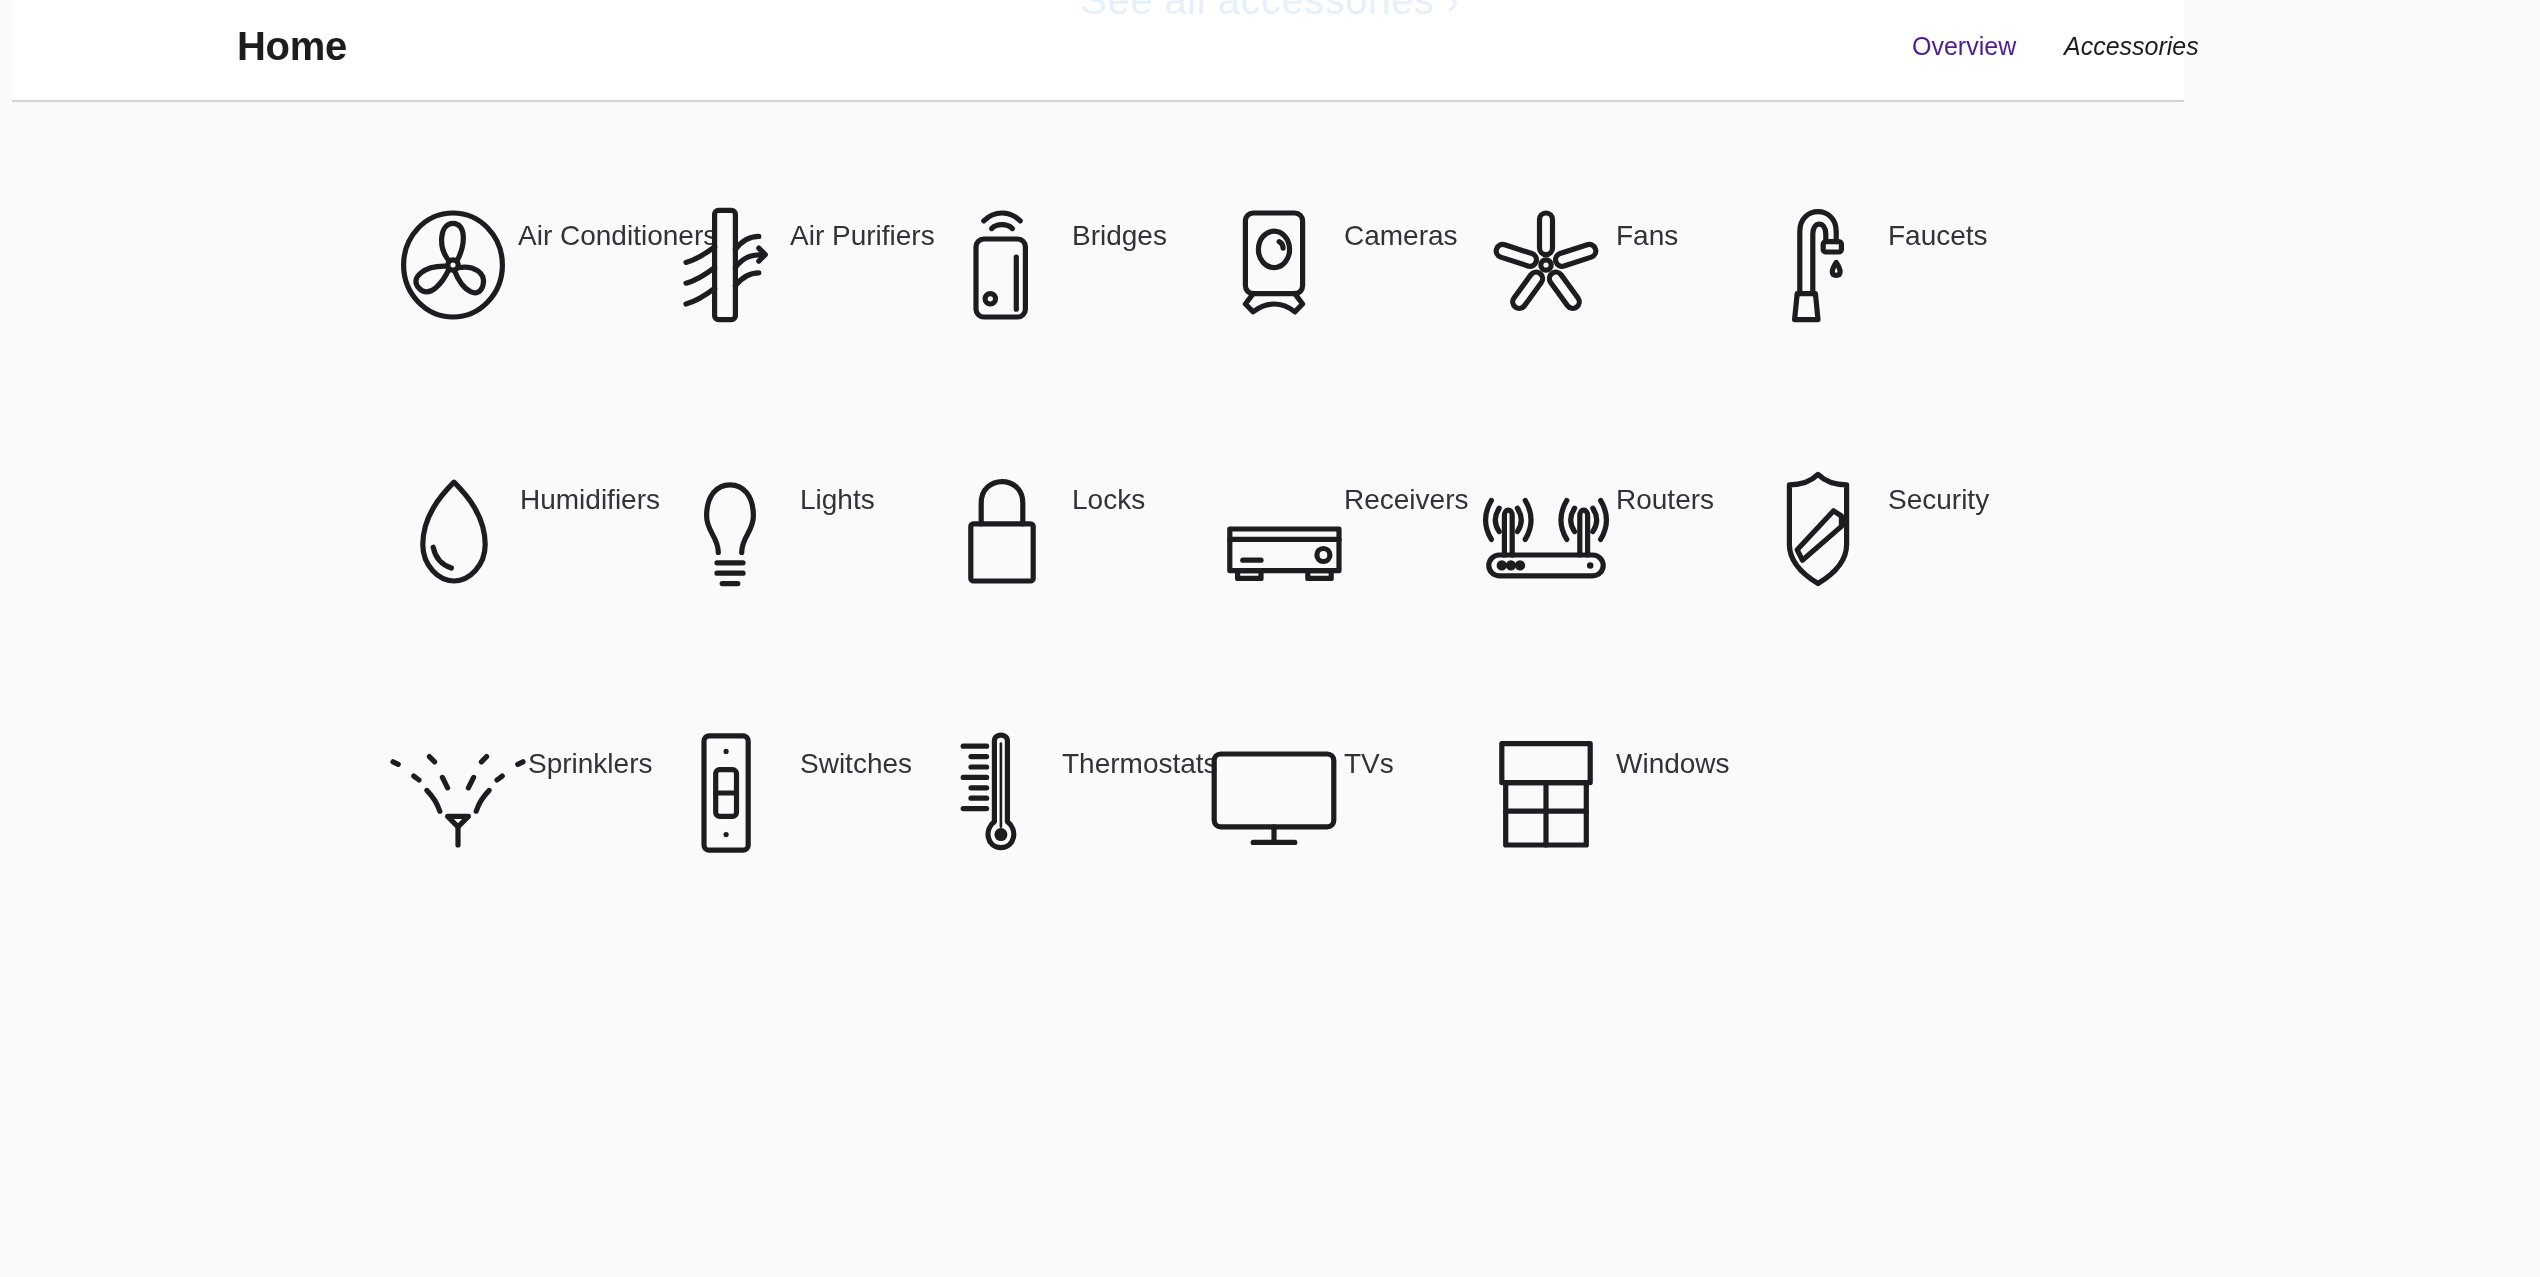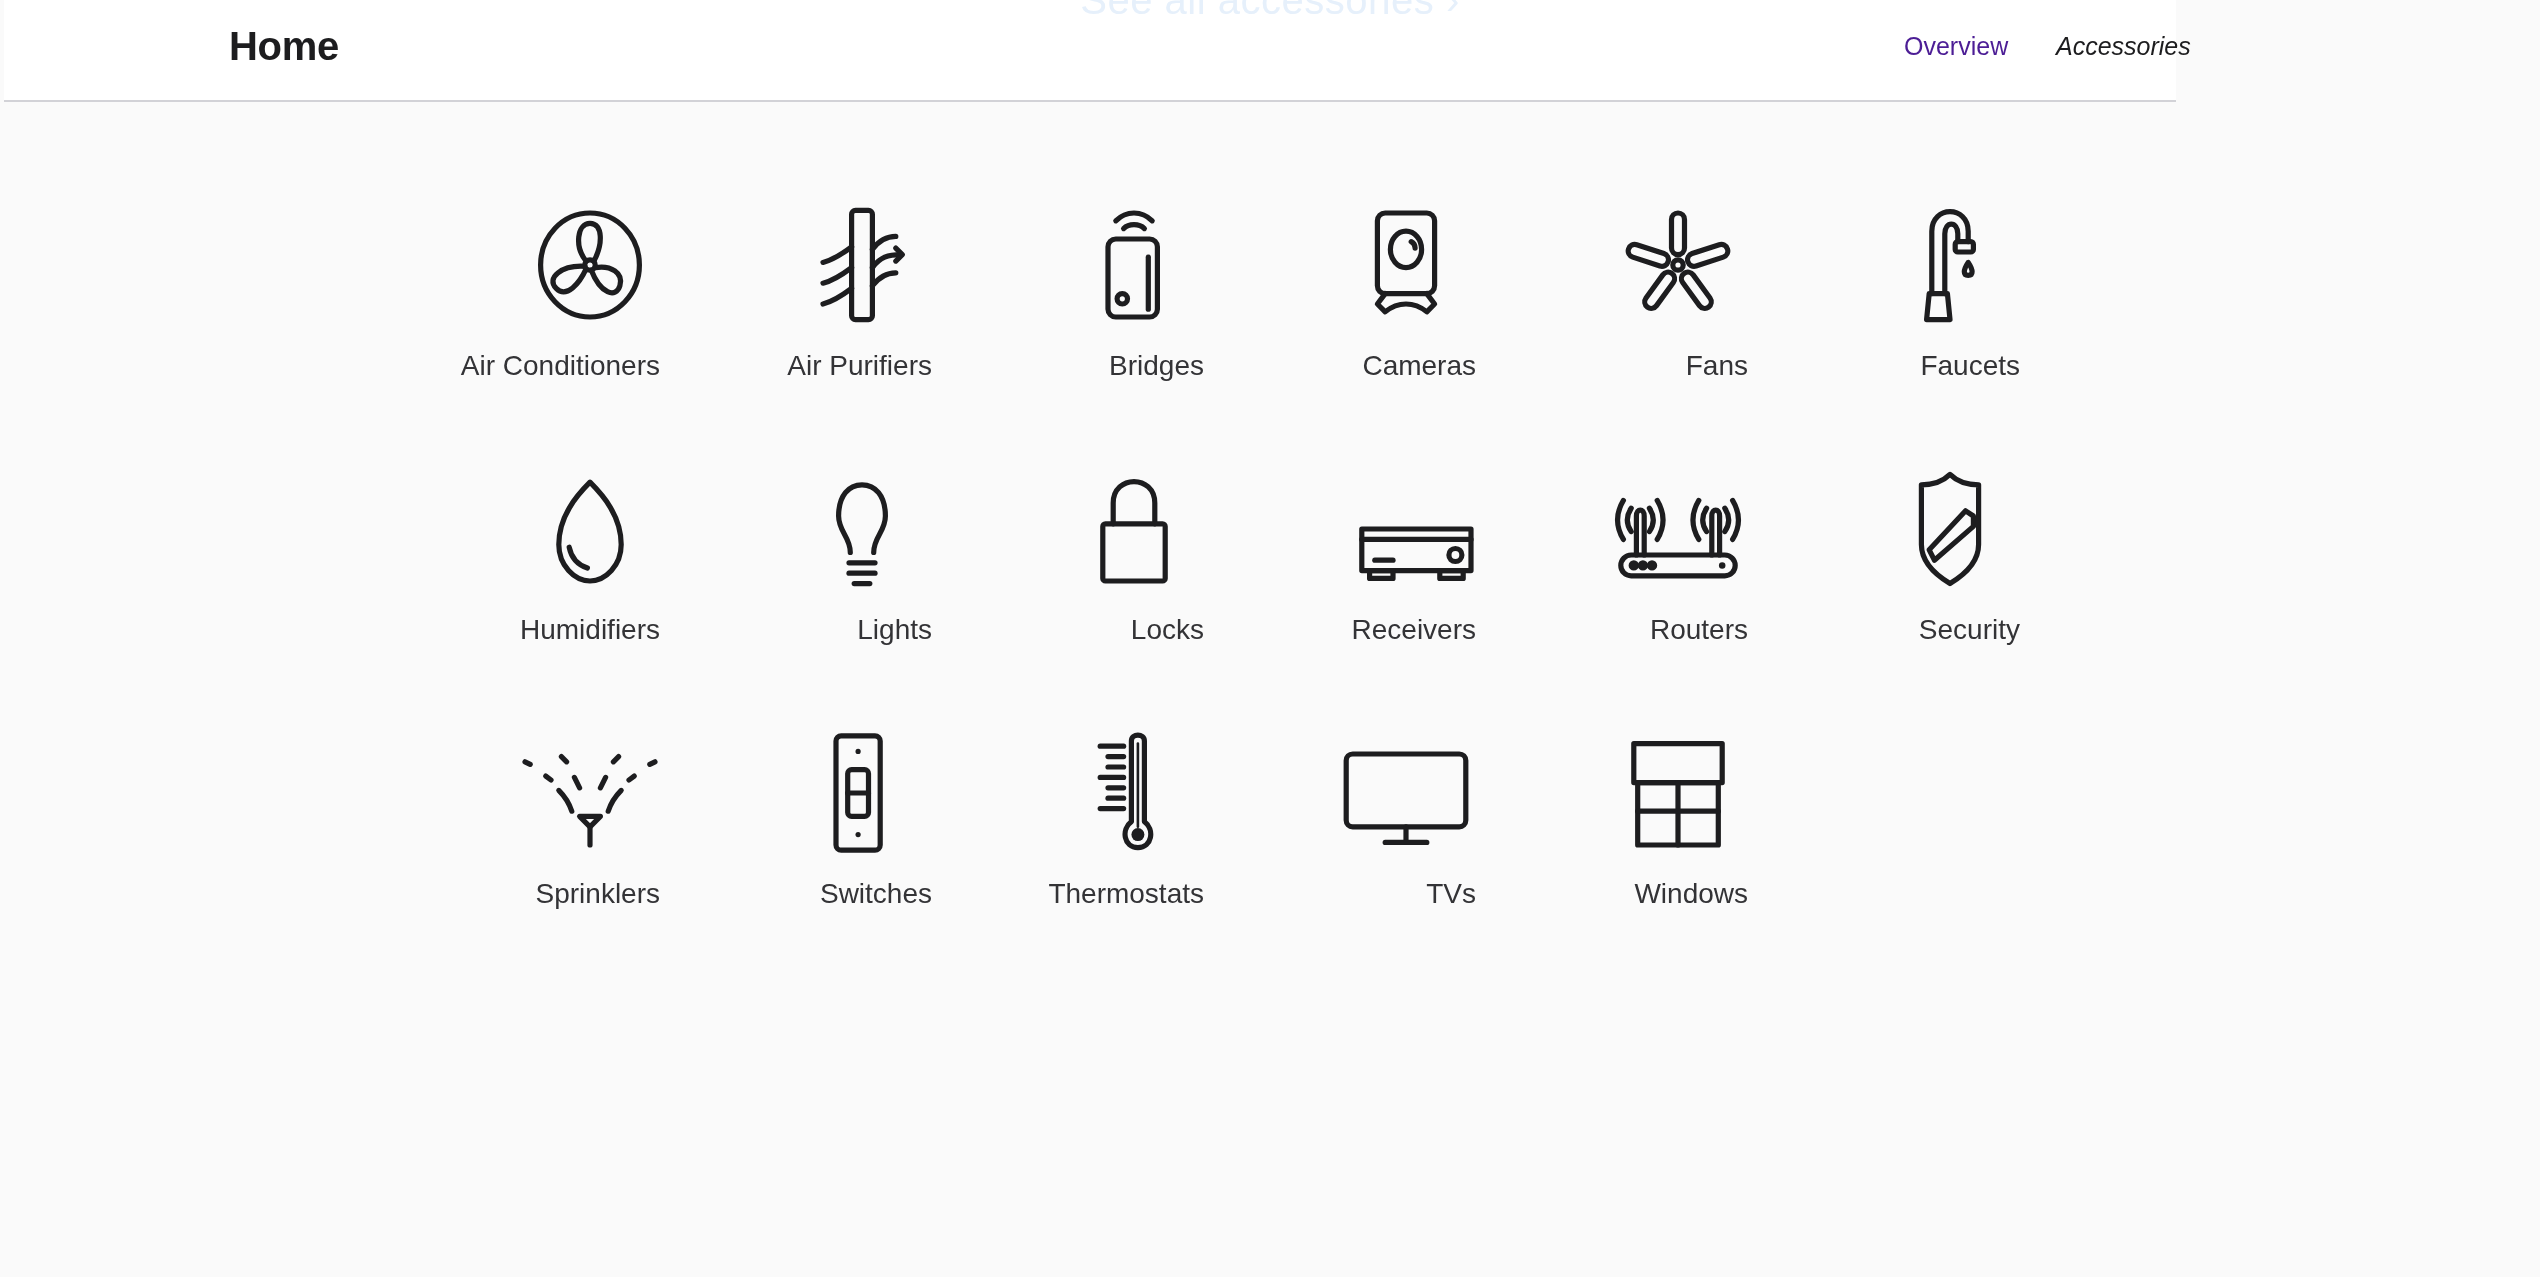--- a/index.html
+++ b/index.html
@@ -9,42 +9,42 @@
     font-family: "Liberation Sans", sans-serif;
     color: #1d1d1f;
     position: relative;
   }
   .ghost-link {
     position: absolute; left: 0; width: 2540px; top: -22px;
     text-align: center; font-size: 40px; color: #e6f0fb;
     letter-spacing: 0.5px; z-index: 3; pointer-events: auto;
   }
   .header {
-    position: absolute; left: 4px; top: 0; width: 2172px; height: 100px;
+    position: absolute; left: 12px; top: 0; width: 2172px; height: 100px;
     background: #ffffff; border-bottom: 2px solid #d2d2d7; z-index: 2;
   }
   .brand {
     position: absolute; left: 225px; top: 24px;
     font-size: 40px; font-weight: bold; color: #1d1d1f; letter-spacing: -0.3px;
     text-decoration: none;
   }
   .nav {
     position: absolute; top: 32px; font-size: 25px; text-decoration: none;
   }
   .nav.overview { left: 1900px; color: #4c1d95; }
   .nav.accessories { left: 2052px; color: #1d1d1f; font-style: italic; }
 
   .grid {
     position: absolute; left: 388px; top: 200px;
     display: grid;
     grid-template-columns: repeat(6, 272px);
     grid-auto-rows: 264px;
   }
   .tile {
-    display: flex; flex-direction: column; align-items: flex-end;
+    display: flex; flex-direction: row; align-items: flex-start;
     text-decoration: none; cursor: pointer;
   }
   .icon-box {
     width: 140px; height: 130px;
     display: flex; align-items: center; justify-content: center;
   }
   .icon-box svg { width: 130px; height: 130px; overflow: visible; }
   .tile-label {
     margin-top: 20px; font-size: 28px; color: #333336; white-space: nowrap;
   }

